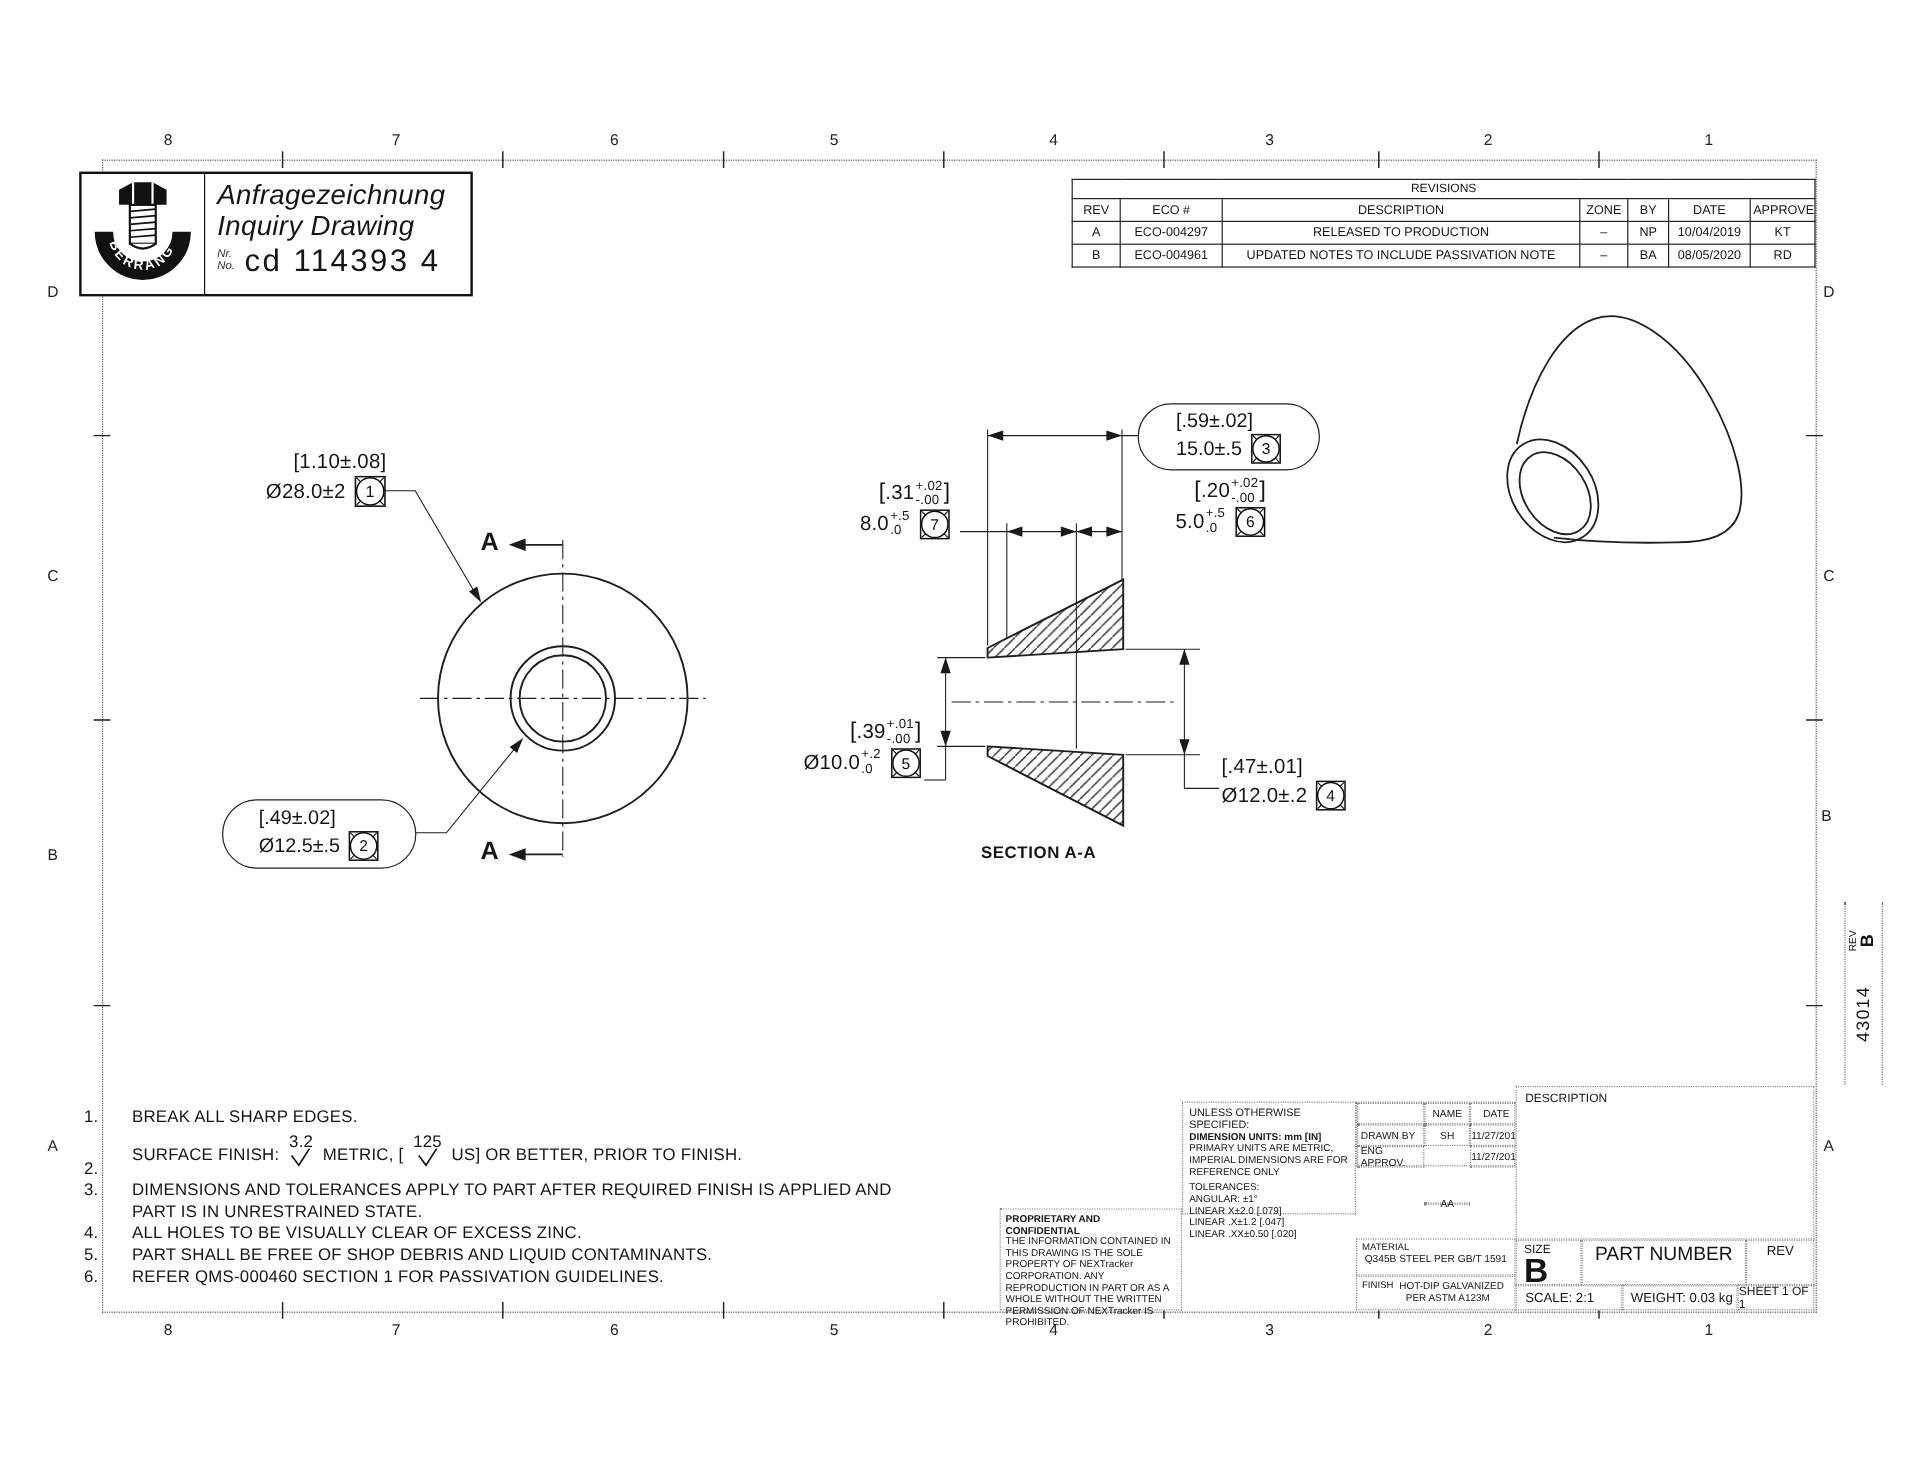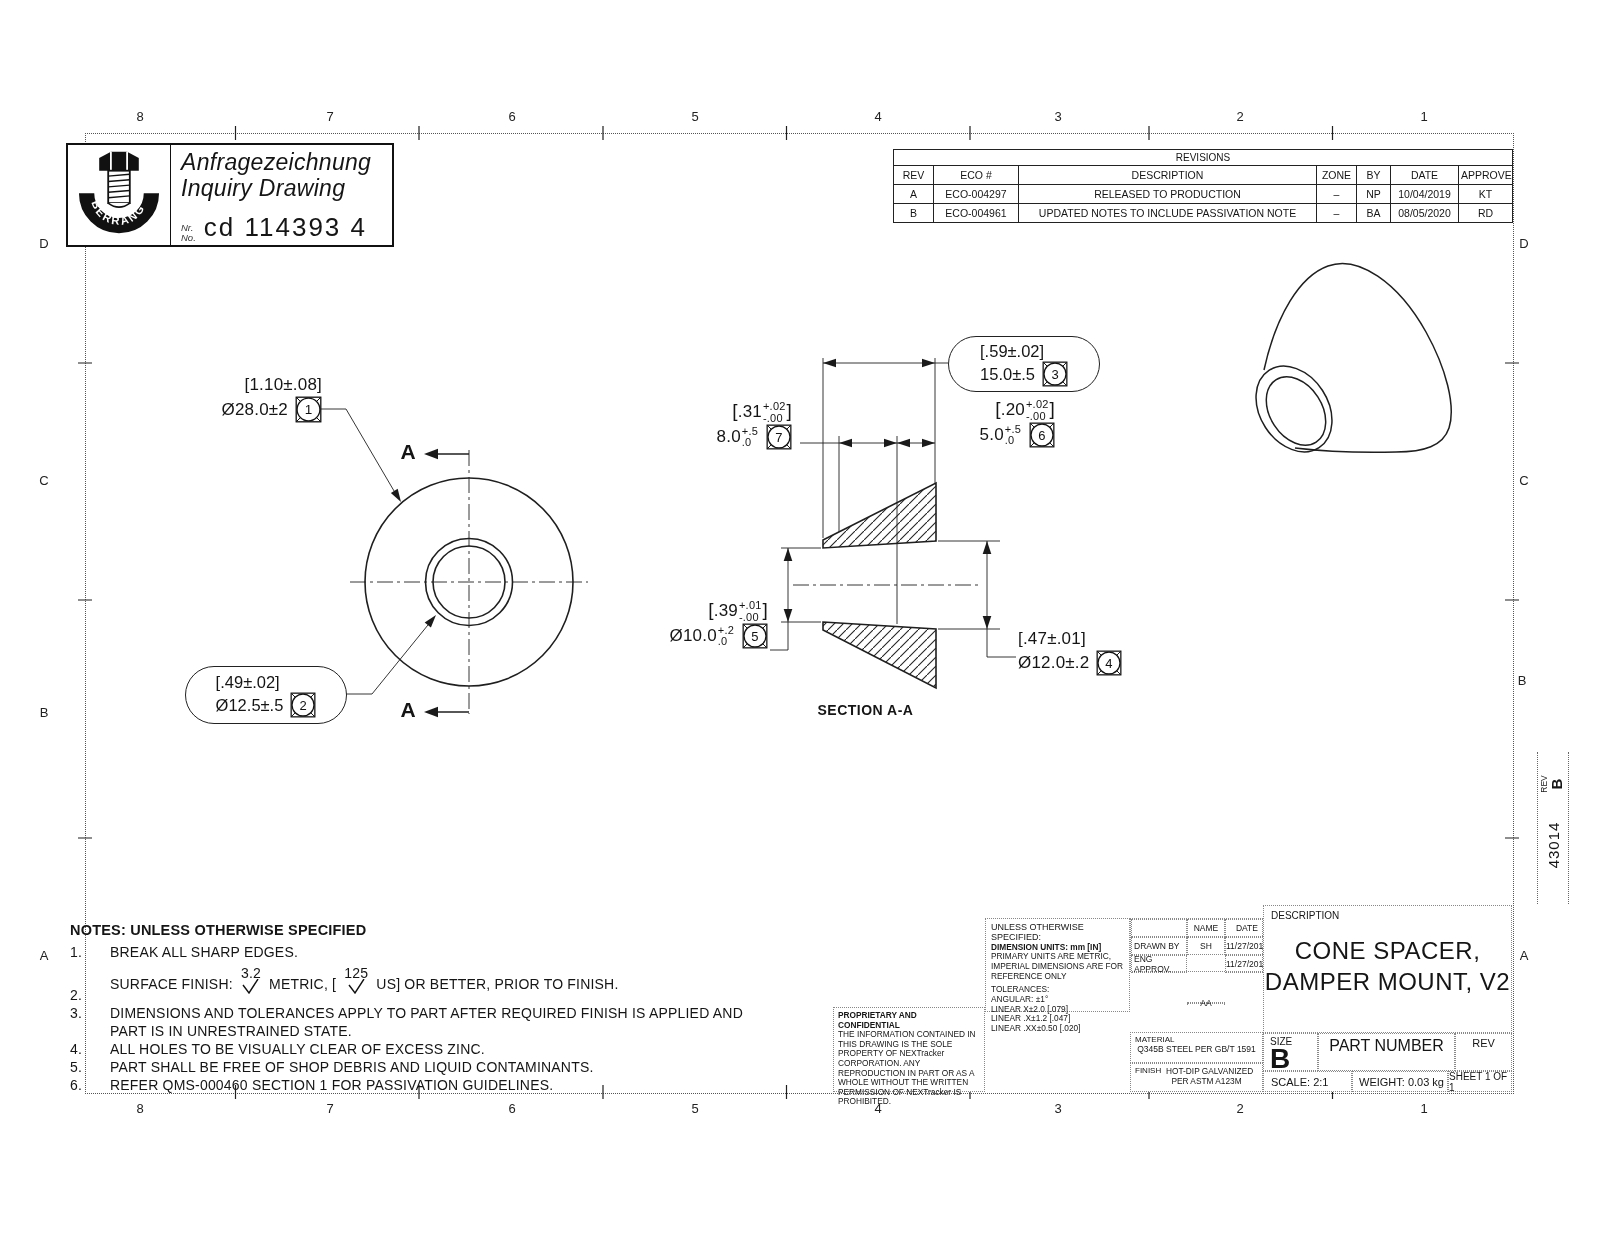--- a/index.html
+++ b/index.html
@@ -9,21 +9,21 @@
   svg{display:block;}
   
   #frame{position:absolute;left:85px;top:133px;width:1427px;height:959px;border:1.5px dotted #555;}
   .zlabel{position:absolute;font-size:13px;color:#222;transform:translate(-50%,-50%);}
   
   #inqbox{position:absolute;left:66px;top:143px;width:324px;height:100px;border:2px solid #111;
           display:flex;background:#fff;}
   #inqlogo{width:102px;border-right:1.6px solid #111;display:flex;align-items:center;justify-content:center;}
   #inqtext{flex:1;padding:4px 6px 2px 10px;}
   .inq-line{font-style:italic;font-size:23px;line-height:1.15;letter-spacing:.3px;}
-  .nr-row{display:flex;align-items:flex-end;margin-top:10px;}
+  .nr-row{display:flex;align-items:center;margin-top:0;}
   .nr-stack{display:flex;flex-direction:column;font-size:9.5px;font-style:italic;line-height:1.05;margin-right:8px;color:#333;}
   .inq-num{font-size:26px;letter-spacing:2px;}
   
   #revtable{position:absolute;left:893px;top:149px;width:619px;border-collapse:collapse;table-layout:fixed;}
   #revtable td,#revtable th{border:1px solid #222;font-size:10.5px;font-weight:normal;
         text-align:center;padding:1px 2px;white-space:nowrap;overflow:hidden;}
   #revtable .ttl{height:13px;font-size:10px;}
   #revtable .hdr td{height:16px;}
   #revtable .row td{height:16px;}
   
@@ -360,21 +360,20 @@
       <svg class="flag" width="26" height="26" viewBox="0 0 27 27">
         <rect x="1.2" y="1.2" width="24.6" height="24.6" fill="#fff" stroke="#111" stroke-width="1.3"></rect>
         <circle cx="13.5" cy="13.5" r="11.4" fill="none" stroke="#111" stroke-width="1.3"></circle>
         <path d="M2,2 L5.8,5.8 M25,2 L21.2,5.8 M2,25 L5.8,21.2 M25,25 L21.2,21.2" stroke="#111" stroke-width="1"></path>
         <text x="13.5" y="18.2" text-anchor="middle" font-size="13.5" fill="#111" font-family="Liberation Sans, sans-serif">4</text>
       </svg>
     </div>
   </div>
 
   <div id="notes">
-    <div class="ntitle">NOTES: UNLESS OTHERWISE SPECIFIED</div>
     <div class="nrow">
       <span class="nn">1.</span>
       <span class="nt">BREAK ALL SHARP EDGES.</span>
     </div>
     <div class="nrow" id="note2">
       <span class="nn">2.</span>
       <span class="nt">
         <span>SURFACE FINISH:</span>
         <span class="fin">
           <span class="fnum">3.2</span>
@@ -448,24 +447,20 @@
   </div>
 
   <div class="tb" style="left:1130px;top:1063px;width:133px;height:29px;padding:2px 4px;">
     <div class="lblxs" style="float:left;">FINISH</div>
     <div class="pre" style="font-size:8.3px;text-align:center;margin-left:20px;">HOT-DIP GALVANIZED
 PER ASTM A123M</div>
   </div>
 
   <div class="tb" style="left:1263px;top:905px;width:249px;height:128px;">
     <div style="font-size:10px;padding:4px 0 0 7px;">DESCRIPTION</div>
-    <div style="text-align:center;font-size:24px;letter-spacing:.5px;margin-top:14px;line-height:1.3;">
-      <div>CONE SPACER,</div>
-      <div>DAMPER MOUNT, V2</div>
-    </div>
   </div>
 
   <div class="tb" style="left:1263px;top:1033px;width:55px;height:38px;padding:2px 0 0 6px;">
     <div style="font-size:10px;">SIZE</div>
     <div style="font-size:28px;font-weight:bold;line-height:.85;">B</div>
   </div>
   <div class="tb" style="left:1318px;top:1033px;width:137px;height:38px;">
     <div style="font-size:16px;text-align:center;margin-top:3px;">PART NUMBER</div>
   </div>
   <div class="tb" style="left:1455px;top:1033px;width:57px;height:38px;">

